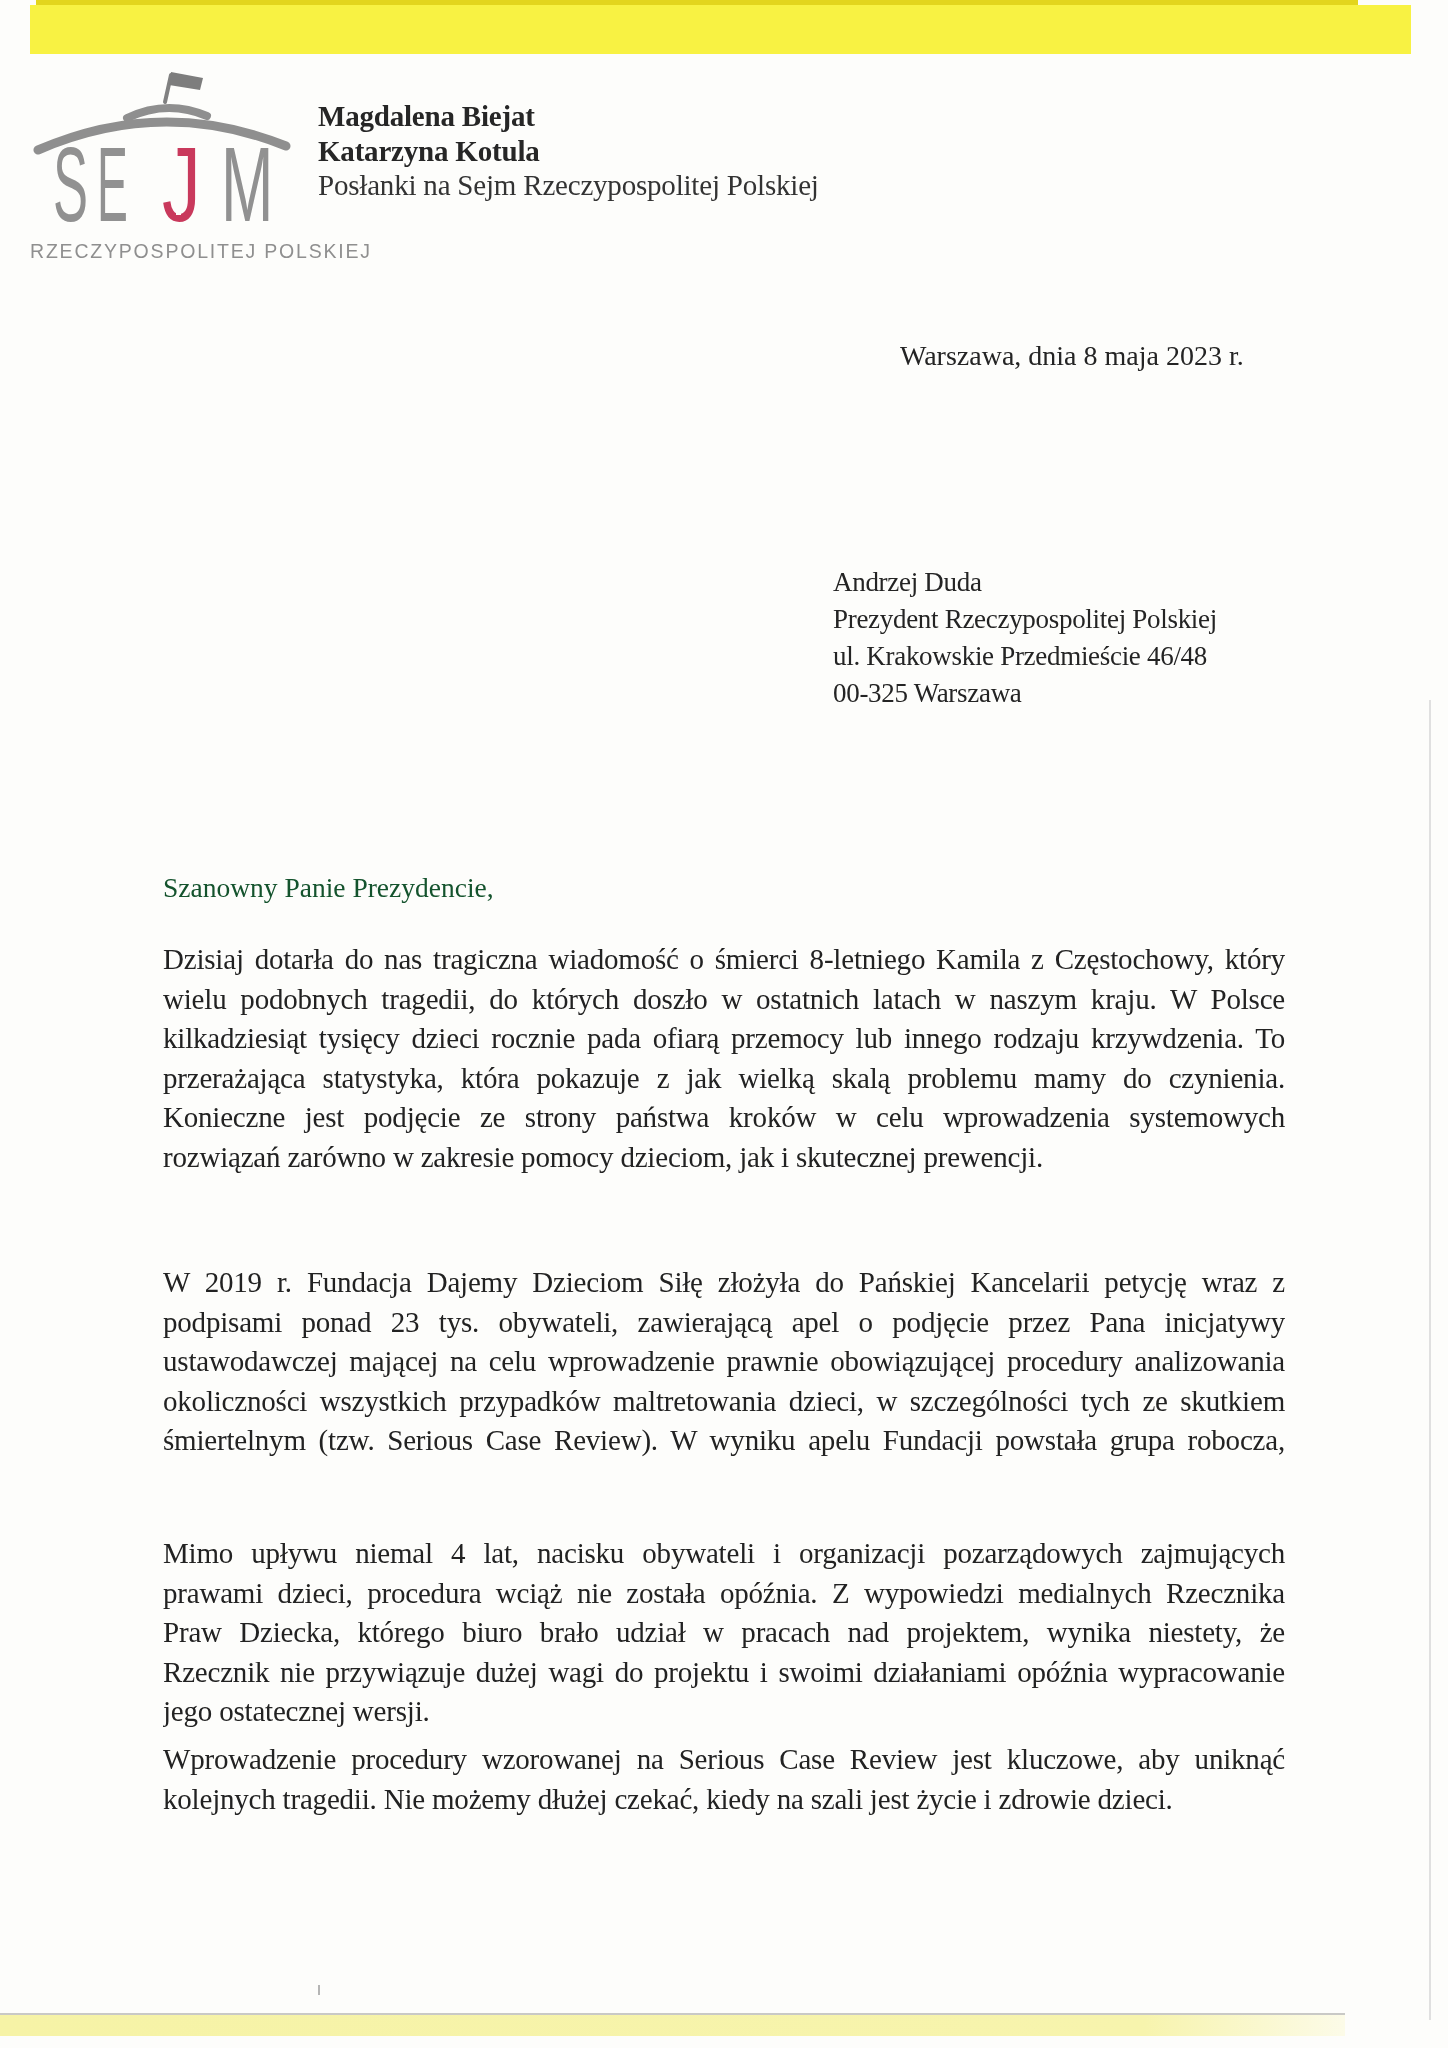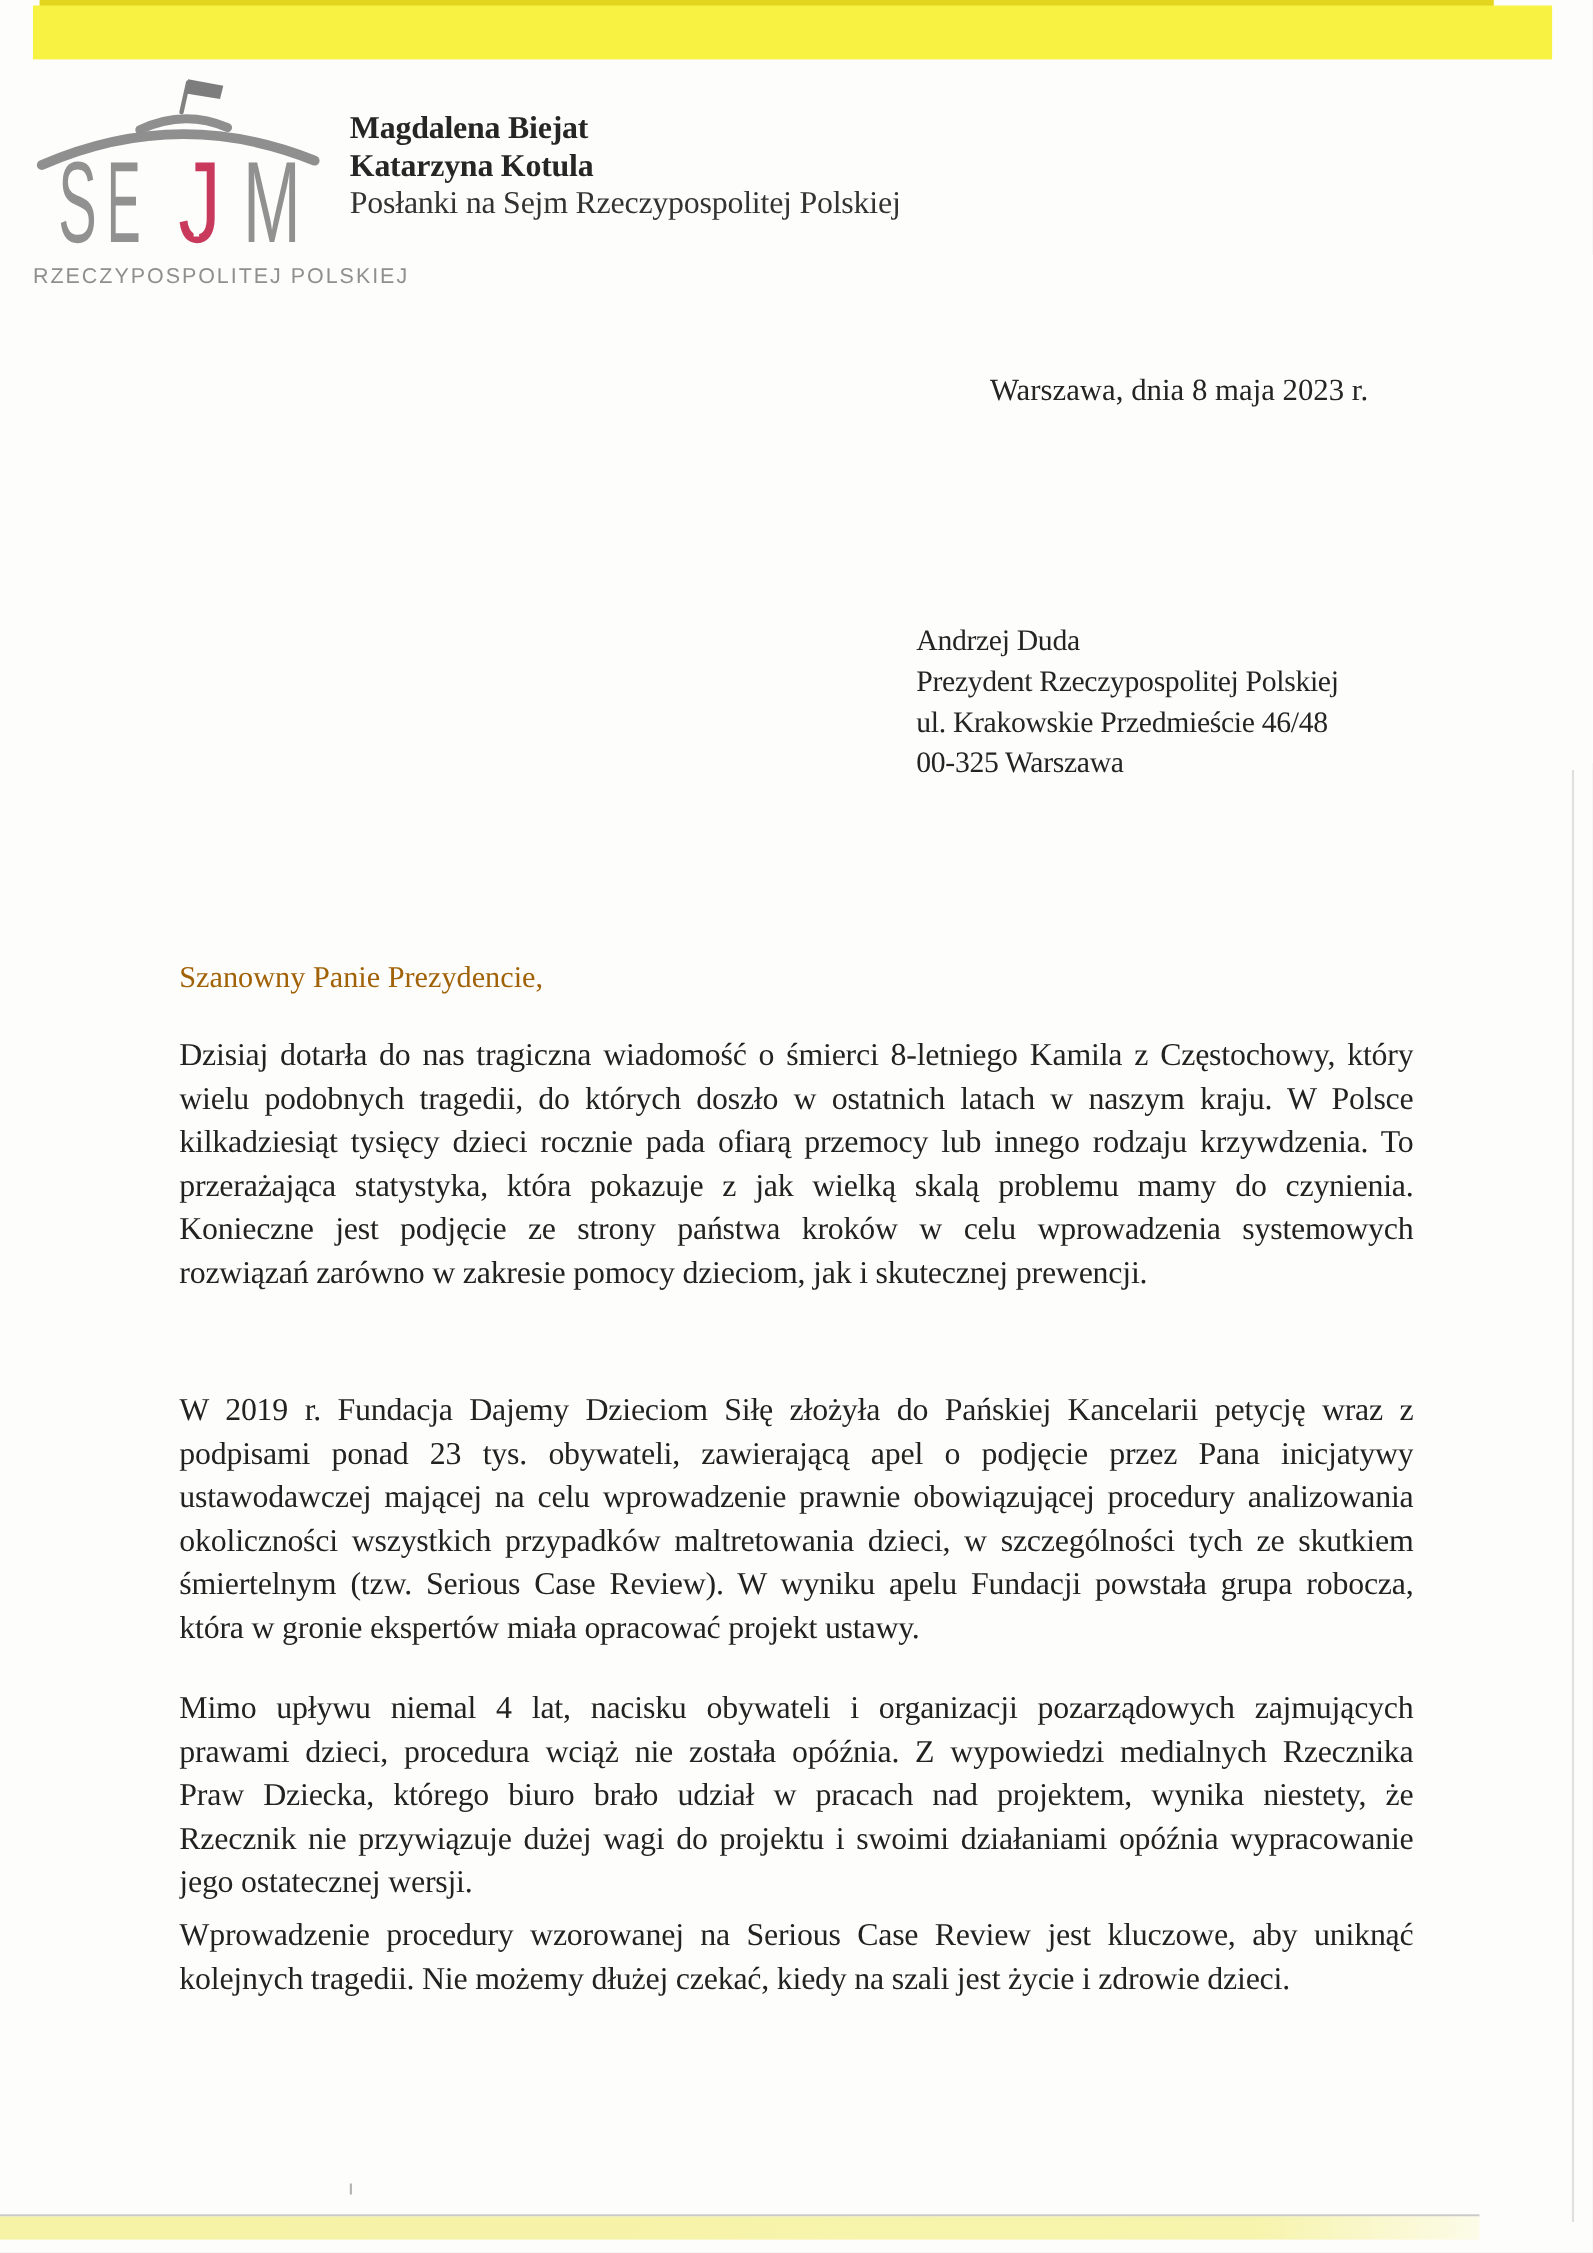--- a/index.html
+++ b/index.html
@@ -36,21 +36,21 @@
   }
   
   .senders{position:absolute;left:318px;top:99px;line-height:34.5px;font-size:29px;letter-spacing:-0.2px;}
   .sender-name{font-weight:bold;color:#262626;}
   .sender-role{color:#333;}
   
   .dateline{position:absolute;left:900px;top:339px;font-size:28px;line-height:34px;color:#242424;}
   
   .recipient{position:absolute;left:833px;top:564px;font-size:27px;line-height:37px;letter-spacing:-0.3px;color:#242424;}
   
-  .salutation{position:absolute;left:163px;top:868px;font-size:27.5px;line-height:39.5px;color:#a16207;}
+  .salutation{position:absolute;left:163px;top:868px;font-size:27.5px;line-height:39.5px;color:#14532d;}
   .para{position:absolute;left:163px;width:1122px;font-size:29px;letter-spacing:-0.2px;color:#222;}
   .para .line{
     height:39.5px;line-height:39.5px;overflow:hidden;
     text-align:justify;text-align-last:justify;text-justify:inter-word;
   }
   .para .line.last{text-align-last:left;}
   .p0{top:940px;} .p1{top:1243px;margin-top:20px;} .p2{top:1510px;margin-top:24px;} .p3{top:1740px;}
   
   .right-edge-line{position:absolute;left:1429px;top:700px;width:2px;height:1320px;background:#e0e0e0;}
   .stray-tick{position:absolute;left:318px;top:1985px;width:2px;height:10px;background:#b5b5b5;}
@@ -110,21 +110,20 @@
       <div class="line">przerażająca statystyka, która pokazuje z jak wielką skalą problemu mamy do czynienia.</div>
       <div class="line">Konieczne jest podjęcie ze strony państwa kroków w celu wprowadzenia systemowych</div>
       <div class="line last">rozwiązań zarówno w zakresie pomocy dzieciom, jak i skutecznej prewencji.</div>
     </div>
   <div class="para p1">
       <div class="line">W 2019 r. Fundacja Dajemy Dzieciom Siłę złożyła do Pańskiej Kancelarii petycję wraz z</div>
       <div class="line">podpisami ponad 23 tys. obywateli, zawierającą apel o podjęcie przez Pana inicjatywy</div>
       <div class="line">ustawodawczej mającej na celu wprowadzenie prawnie obowiązującej procedury analizowania</div>
       <div class="line">okoliczności wszystkich przypadków maltretowania dzieci, w szczególności tych ze skutkiem</div>
       <div class="line">śmiertelnym (tzw. Serious Case Review). W wyniku apelu Fundacji powstała grupa robocza,</div>
-      <div class="line last">która w gronie ekspertów miała opracować projekt ustawy.</div>
     </div>
   <div class="para p2">
       <div class="line">Mimo upływu niemal 4 lat, nacisku obywateli i organizacji pozarządowych zajmujących</div>
       <div class="line">prawami dzieci, procedura wciąż nie została opóźnia. Z wypowiedzi medialnych Rzecznika</div>
       <div class="line">Praw Dziecka, którego biuro brało udział w pracach nad projektem, wynika niestety, że</div>
       <div class="line">Rzecznik nie przywiązuje dużej wagi do projektu i swoimi działaniami opóźnia wypracowanie</div>
       <div class="line last">jego ostatecznej wersji.</div>
     </div>
   <div class="para p3">
       <div class="line">Wprowadzenie procedury wzorowanej na Serious Case Review jest kluczowe, aby uniknąć</div>

